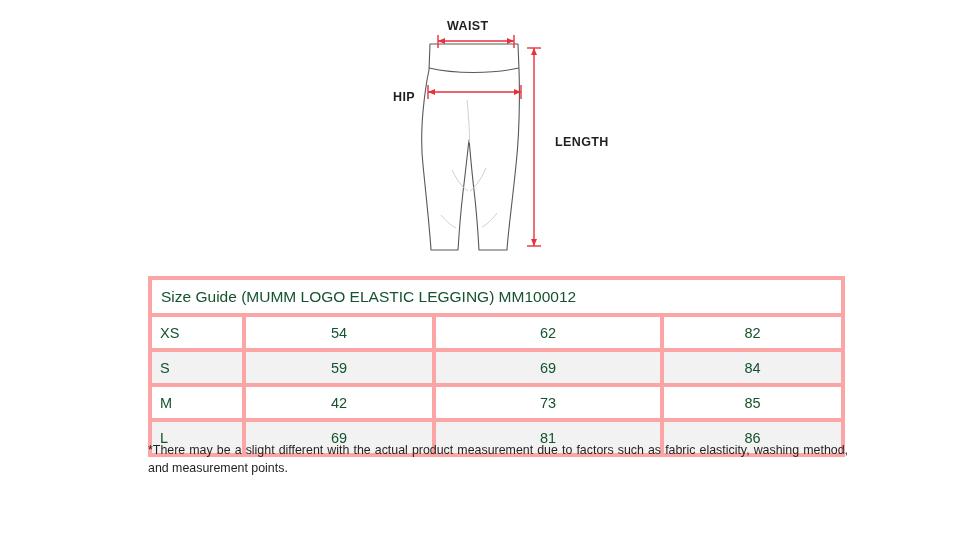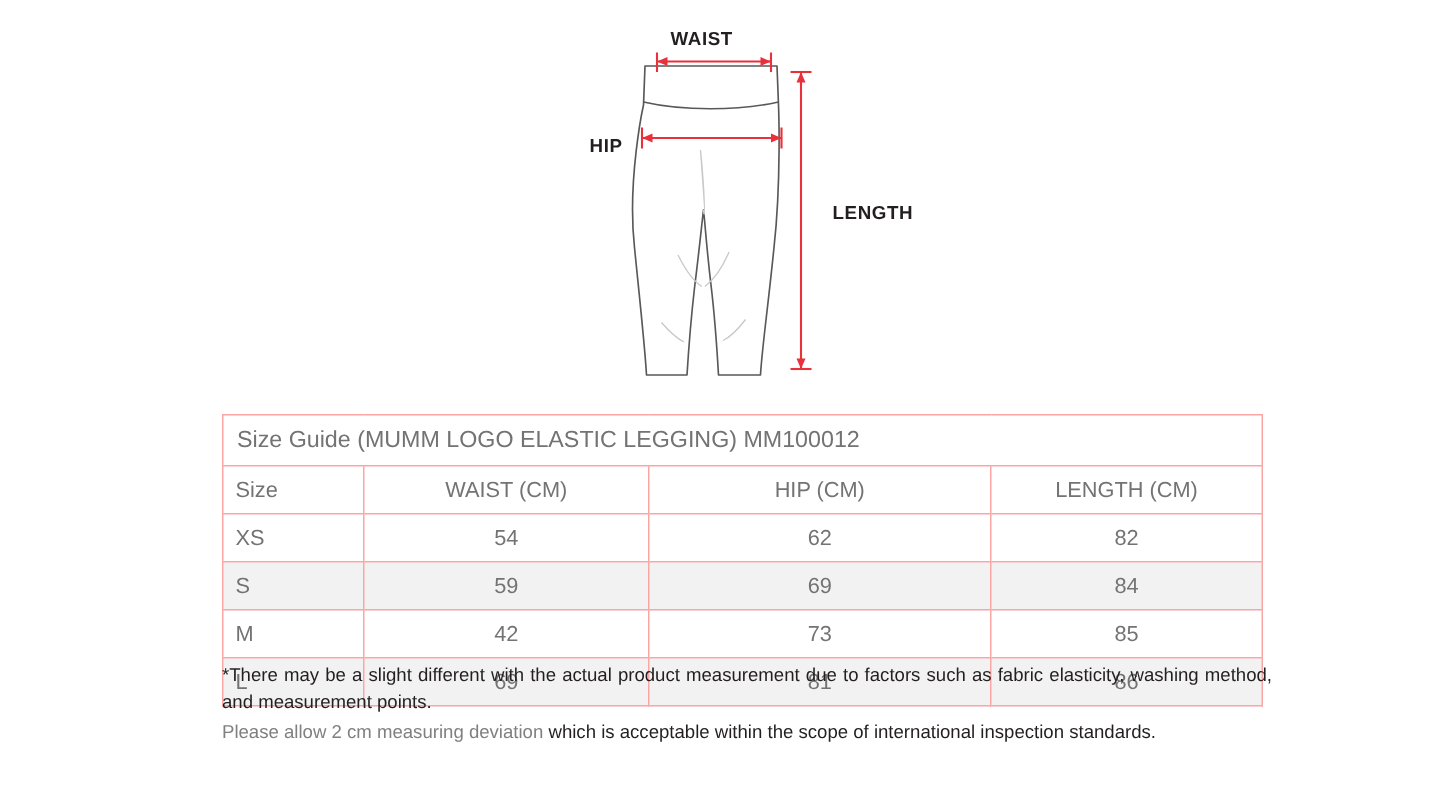--- a/index.html
+++ b/index.html
@@ -44,25 +44,25 @@
   #size-table {
     position: absolute;
     left: 148px;
     top: 276px;
     width: 693px;
     border-collapse: collapse;
     table-layout: fixed;
     font-size: 14.5px;
   }
   #size-table td {
-    border: 1px solid #fca5a5;
+    border: 4px solid #fca5a5;
     height: 31px;
     padding: 0 0 0 8px;
     vertical-align: middle;
-    color: #737373;
+    color: #14532d;
   }
   #size-table .title-cell {
     font-size: 15.5px;
     height: 33px;
     padding-left: 9px;
   }
   #size-table .num {
     text-align: center;
     padding-left: 0;
   }
@@ -160,26 +160,20 @@
     <col class="col-size">
       <col class="col-waist">
       <col class="col-hip">
       <col class="col-length">
   </colgroup>
   <tbody>
     <tr>
       <td class="title-cell" colspan="4">Size Guide (MUMM LOGO ELASTIC LEGGING) MM100012</td>
     </tr>
     <tr>
-      <td>Size</td>
-      <td class="num">WAIST (CM)</td>
-      <td class="num">HIP (CM)</td>
-      <td class="num">LENGTH (CM)</td>
-    </tr>
-    <tr>
       <td>XS</td>
       <td class="num">54</td>
       <td class="num">62</td>
       <td class="num">82</td>
     </tr>
     <tr class="alt">
       <td>S</td>
       <td class="num">59</td>
       <td class="num">69</td>
       <td class="num">84</td>
@@ -194,14 +188,13 @@
       <td>L</td>
       <td class="num">69</td>
       <td class="num">81</td>
       <td class="num">86</td>
     </tr>
   </tbody>
 </table>
 
 <div id="notes">
   <p id="note-1">*There may be a slight different with the actual product measurement due to factors such as fabric elasticity, washing method, and measurement points.</p>
-  <p id="note-2"><span class="grey-part">Please allow 2 cm measuring deviation</span><span> which is acceptable within the scope of international inspection standards.</span></p>
 </div>
 
 </body></html>

